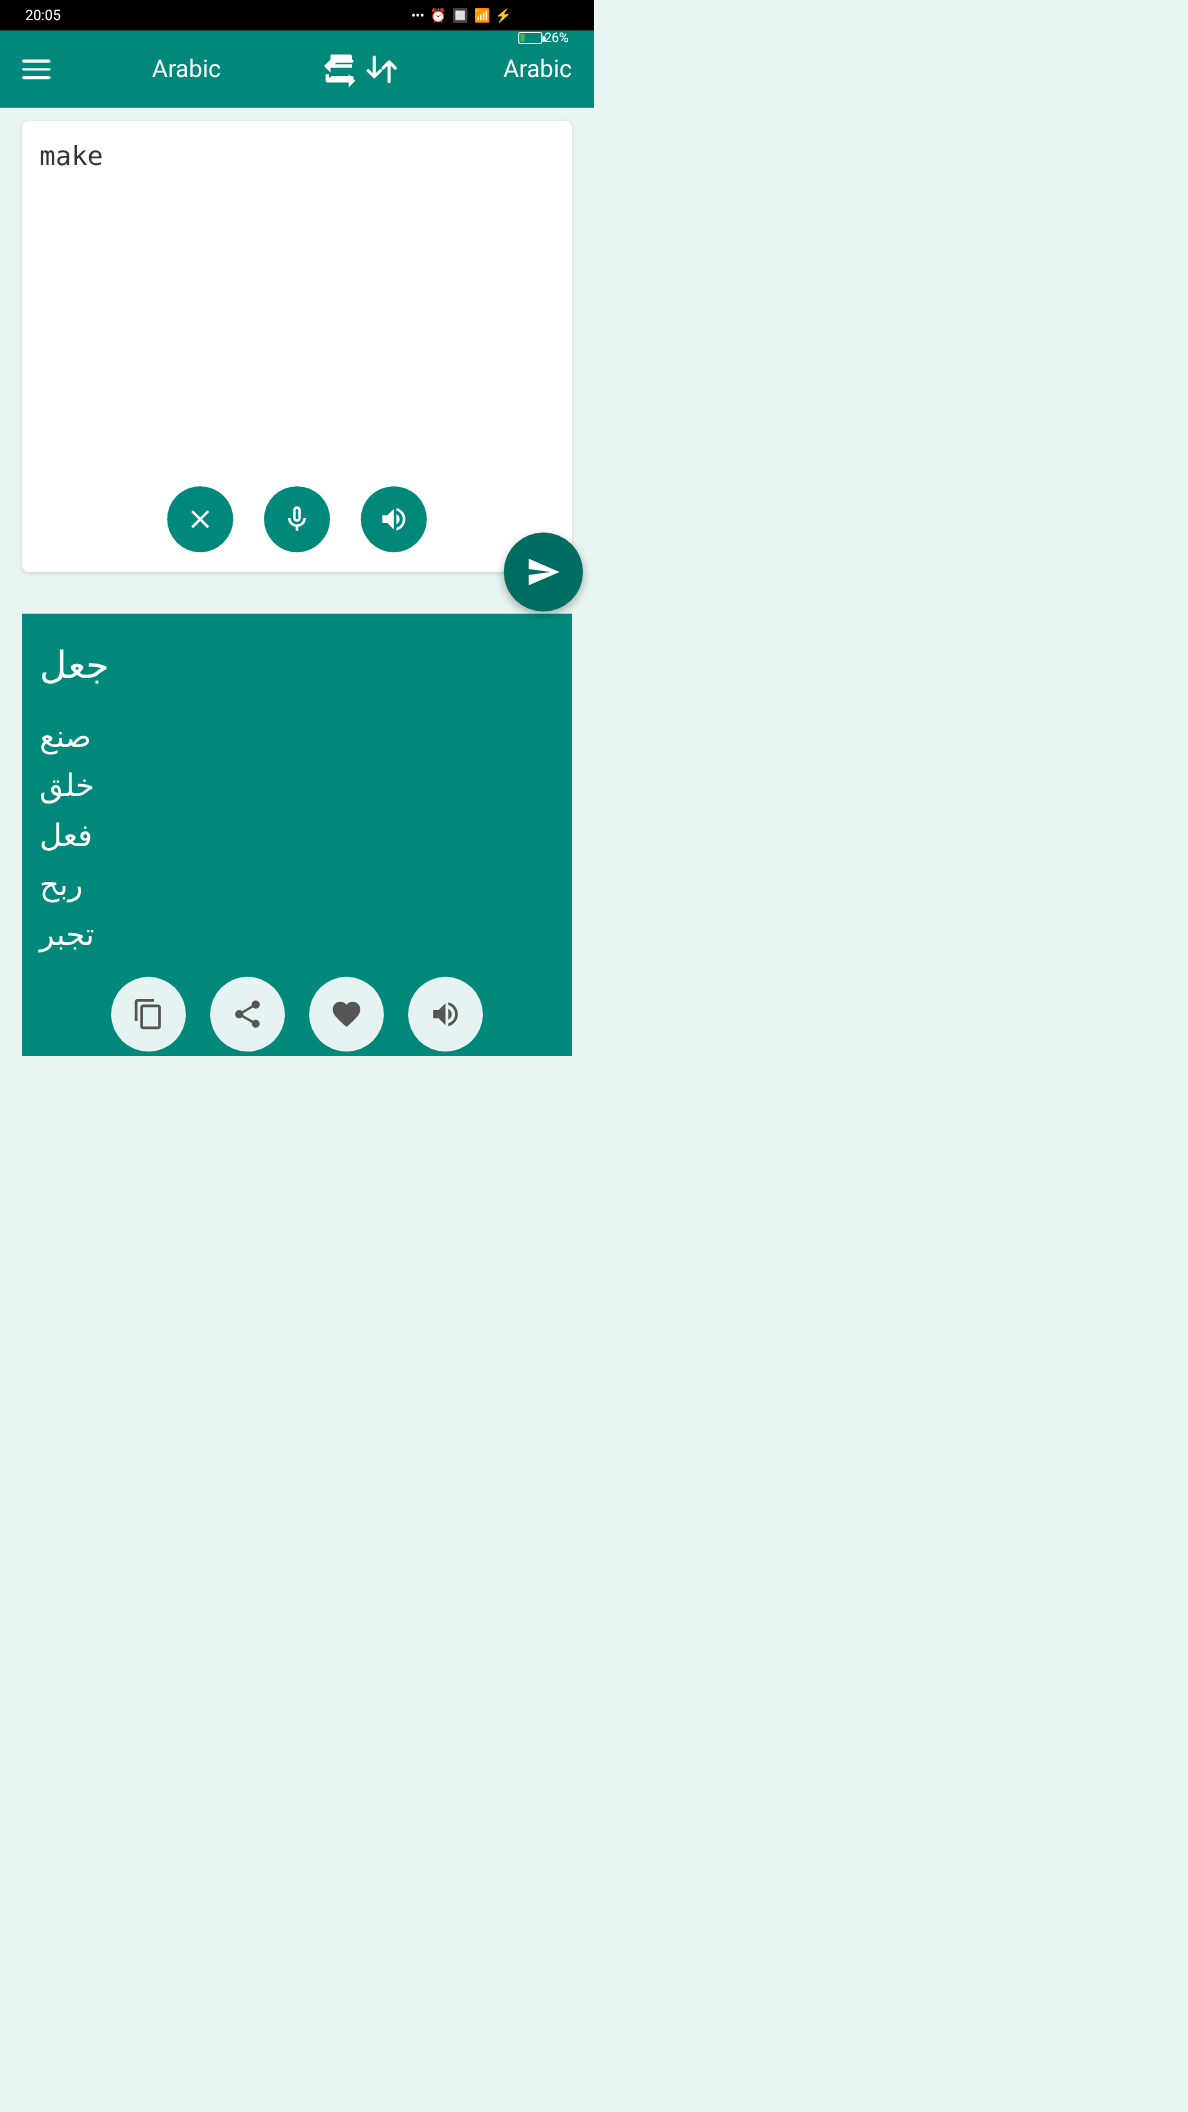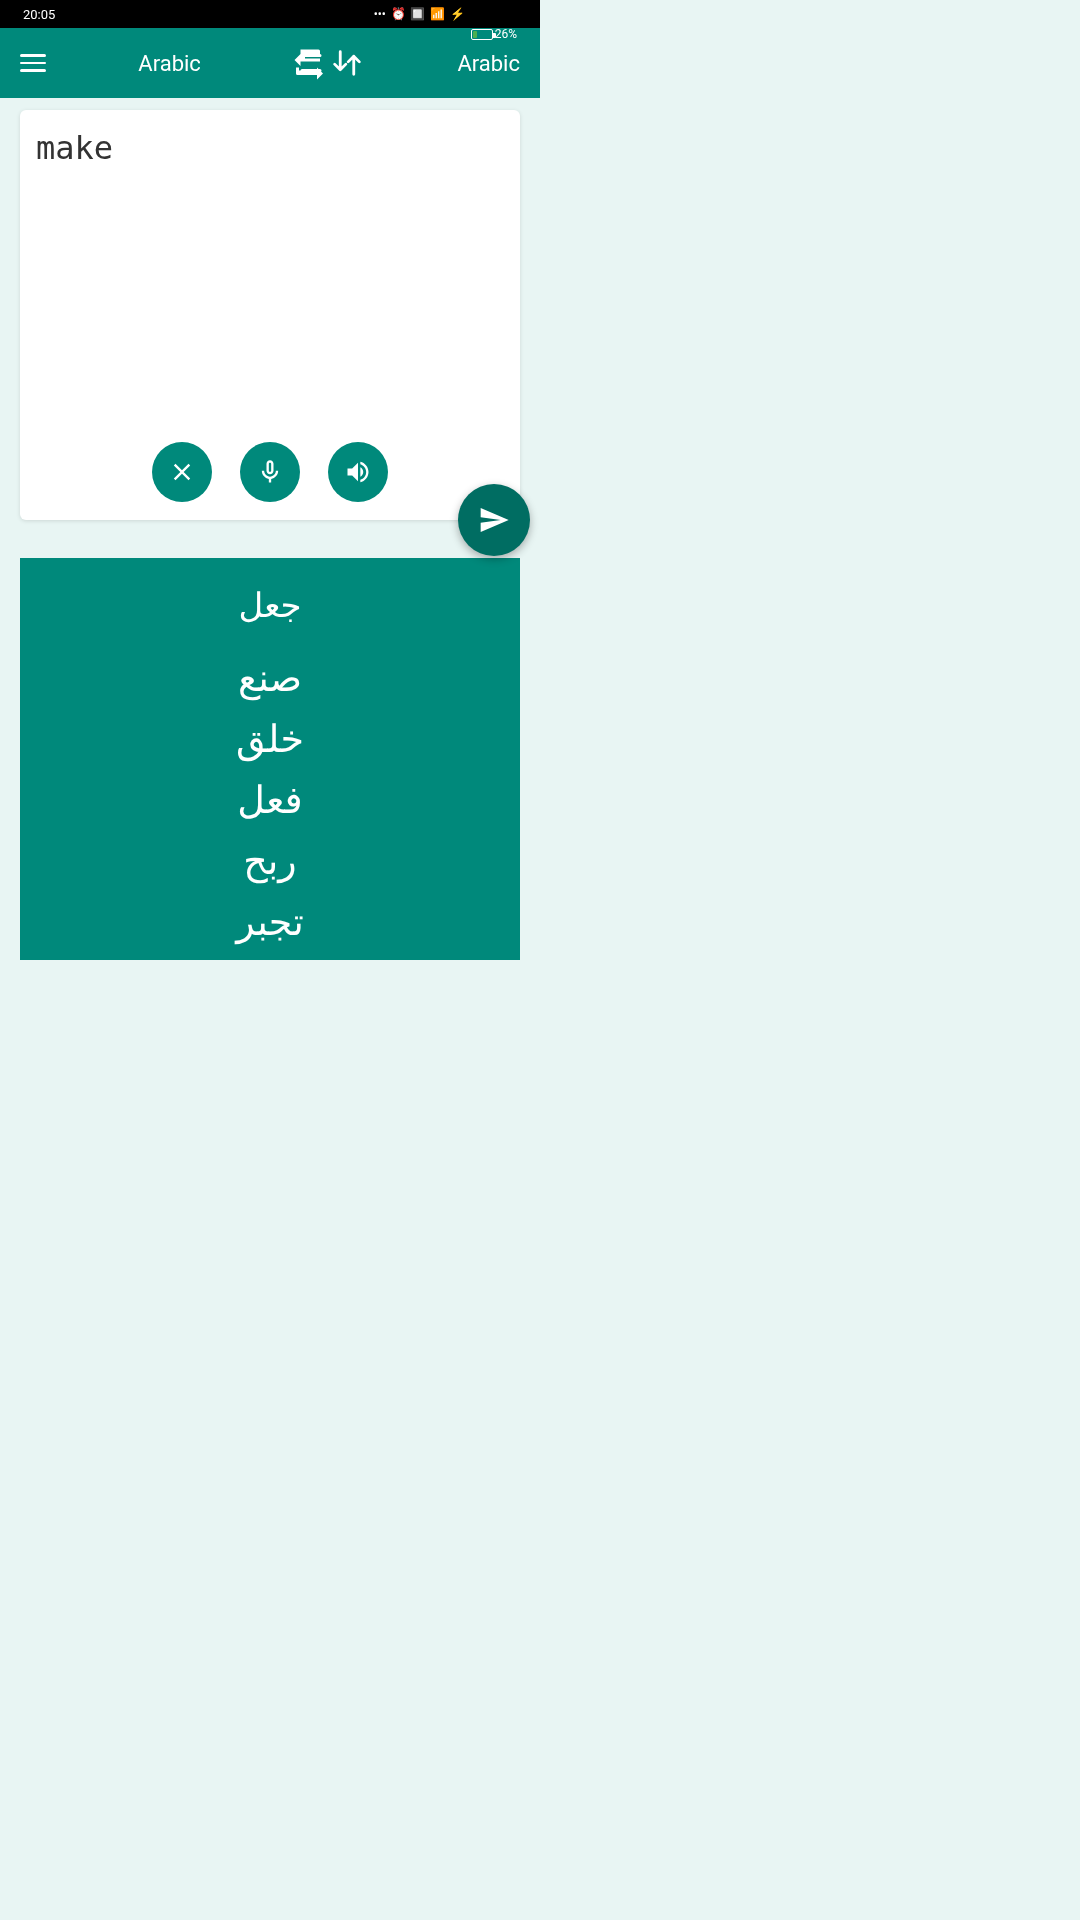--- a/index.html
+++ b/index.html
@@ -113,21 +113,21 @@
       position: relative;
       height: 410px;
       display: flex;
       flex-direction: column;
     }
     .input-text {
       flex: 1;
       width: 100%;
       border: none;
       outline: none;
-      font-size: 32px;
+      font-size: 24px;
       color: #333;
       resize: none;
       background: transparent;
       line-height: 1.4;
       caret-color: #00897b;
     }
     .input-buttons {
       display: flex;
       justify-content: center;
       gap: 28px;
@@ -180,21 +180,21 @@
       margin: 0 10px 0 10px;
       border-radius: 0 0 6px 6px;
       min-height: 380px;
       padding: 20px 16px 16px 16px;
       position: relative;
       display: flex;
       flex-direction: column;
     }
     .output-text {
       flex: 1;
-      text-align: center;
+      text-align: left;
       color: #fff;
       font-size: 34px;
       line-height: 1.6;
       direction: rtl;
       font-family: Arial, sans-serif;
     }
     .output-buttons {
       display: flex;
       justify-content: center;
       gap: 22px;
@@ -282,21 +282,21 @@
     <button class="fab-translate" title="Translate">
       <svg viewBox="0 0 24 24">
         <path d="M2.01 21L23 12 2.01 3 2 10l15 2-15 2z"></path>
       </svg>
     </button>
   </div>
 
   <div class="output-section" style="margin-top: 38px;">
     <div class="output-text">
       <div>جعل</div>
-      <div style="font-size:38px; margin-top:16px;">
+      <div style="font-size:28px; margin-top:16px;">
         <div>صنع</div>
         <div>خلق</div>
         <div>فعل</div>
         <div>ربح</div>
         <div>تجبر</div>
       </div>
     </div>
     <div class="output-buttons">
       <button class="output-circle-btn" title="Copy">
         <svg viewBox="0 0 24 24">

